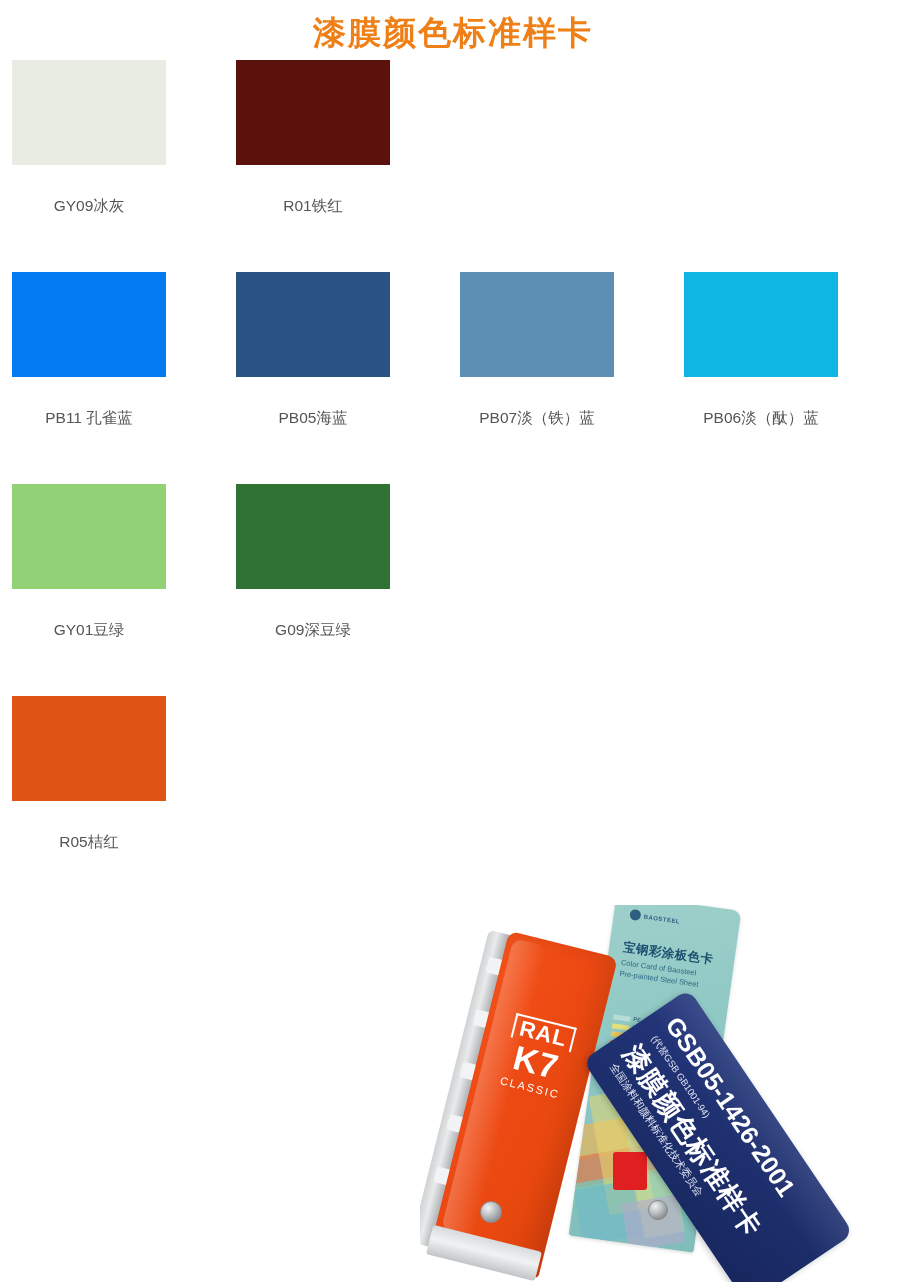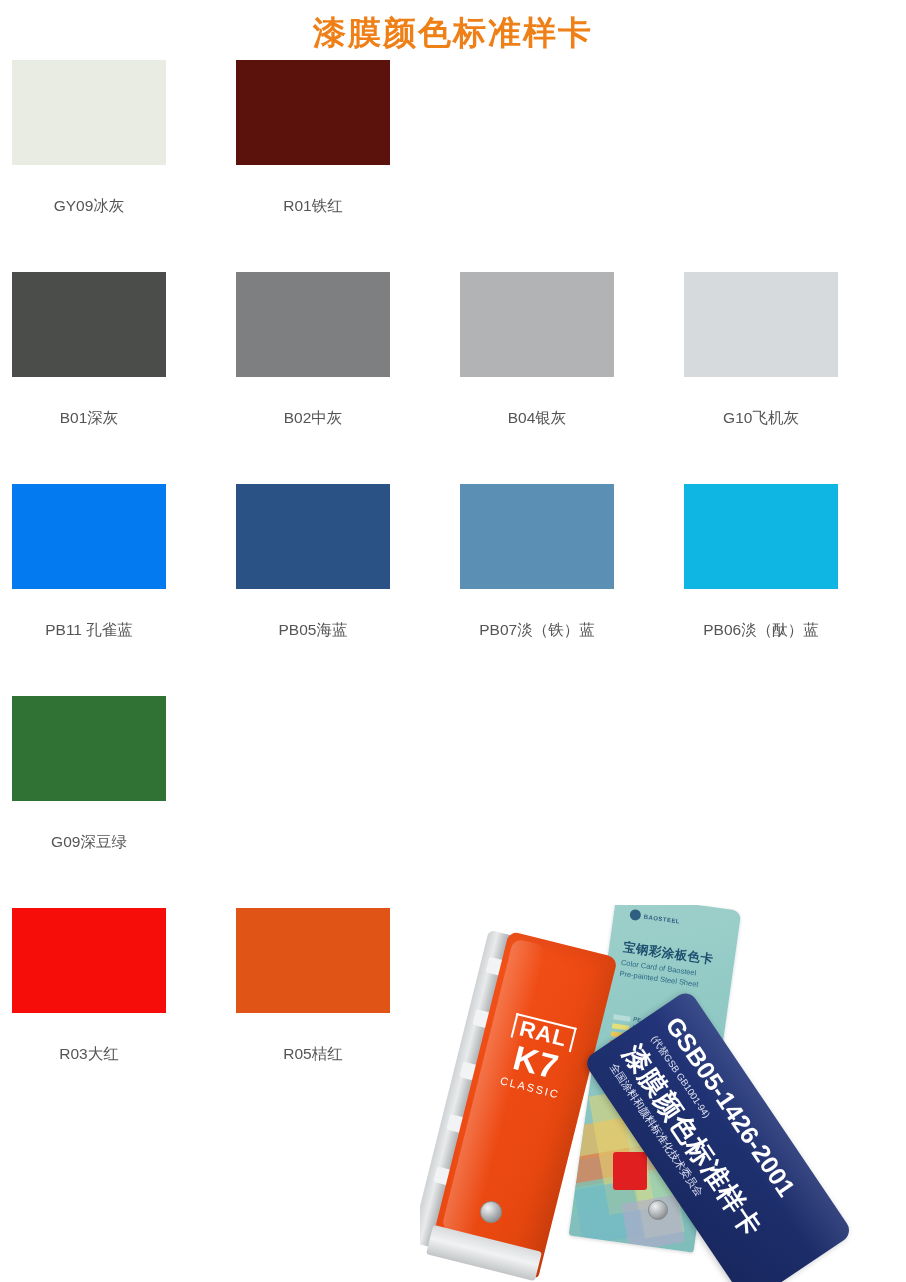--- a/index.html
+++ b/index.html
@@ -263,38 +263,20 @@
     <div class="swatch-cell">
       <div class="swatch-chip" style="background-color: rgb(233, 236, 227);"></div>
       <div class="swatch-label">GY09冰灰</div>
     </div>
     <div class="swatch-cell">
       <div class="swatch-chip" style="background-color: rgb(92, 18, 12);"></div>
       <div class="swatch-label">R01铁红</div>
     </div>
   </div>
 
-  <div class="swatch-row">
-    <div class="swatch-cell">
-      <div class="swatch-chip" style="background-color: rgb(75, 77, 75);"></div>
-      <div class="swatch-label">B01深灰</div>
-    </div>
-    <div class="swatch-cell">
-      <div class="swatch-chip" style="background-color: rgb(125, 127, 128);"></div>
-      <div class="swatch-label">B02中灰</div>
-    </div>
-    <div class="swatch-cell">
-      <div class="swatch-chip" style="background-color: rgb(178, 179, 181);"></div>
-      <div class="swatch-label">B04银灰</div>
-    </div>
-    <div class="swatch-cell">
-      <div class="swatch-chip" style="background-color: rgb(215, 218, 221);"></div>
-      <div class="swatch-label">G10飞机灰</div>
-    </div>
-  </div>
 
   <div class="swatch-row">
     <div class="swatch-cell">
       <div class="swatch-chip" style="background-color: rgb(3, 122, 240);"></div>
       <div class="swatch-label">PB11 孔雀蓝</div>
     </div>
     <div class="swatch-cell">
       <div class="swatch-chip" style="background-color: rgb(42, 82, 133);"></div>
       <div class="swatch-label">PB05海蓝</div>
     </div>
@@ -303,30 +285,30 @@
       <div class="swatch-label">PB07淡（铁）蓝</div>
     </div>
     <div class="swatch-cell">
       <div class="swatch-chip" style="background-color: rgb(15, 182, 227);"></div>
       <div class="swatch-label">PB06淡（酞）蓝</div>
     </div>
   </div>
 
   <div class="swatch-row">
     <div class="swatch-cell">
+      <div class="swatch-chip" style="background-color: rgb(147, 209, 119);"></div>
+      <div class="swatch-label">GY01豆绿</div>
+    </div>
+    <div class="swatch-cell">
       <div class="swatch-chip" style="background-color: rgb(47, 114, 51);"></div>
       <div class="swatch-label">G09深豆绿</div>
     </div>
   </div>
 
   <div class="swatch-row row-last">
-    <div class="swatch-cell">
-      <div class="swatch-chip" style="background-color: rgb(246, 12, 9);"></div>
-      <div class="swatch-label">R03大红</div>
-    </div>
     <div class="swatch-cell">
       <div class="swatch-chip" style="background-color: rgb(224, 84, 22);"></div>
       <div class="swatch-label">R05桔红</div>
     </div>
     <div class="swatch-cell empty"></div>
     <div class="swatch-cell empty"></div>
   </div>
 
 </div>
 

